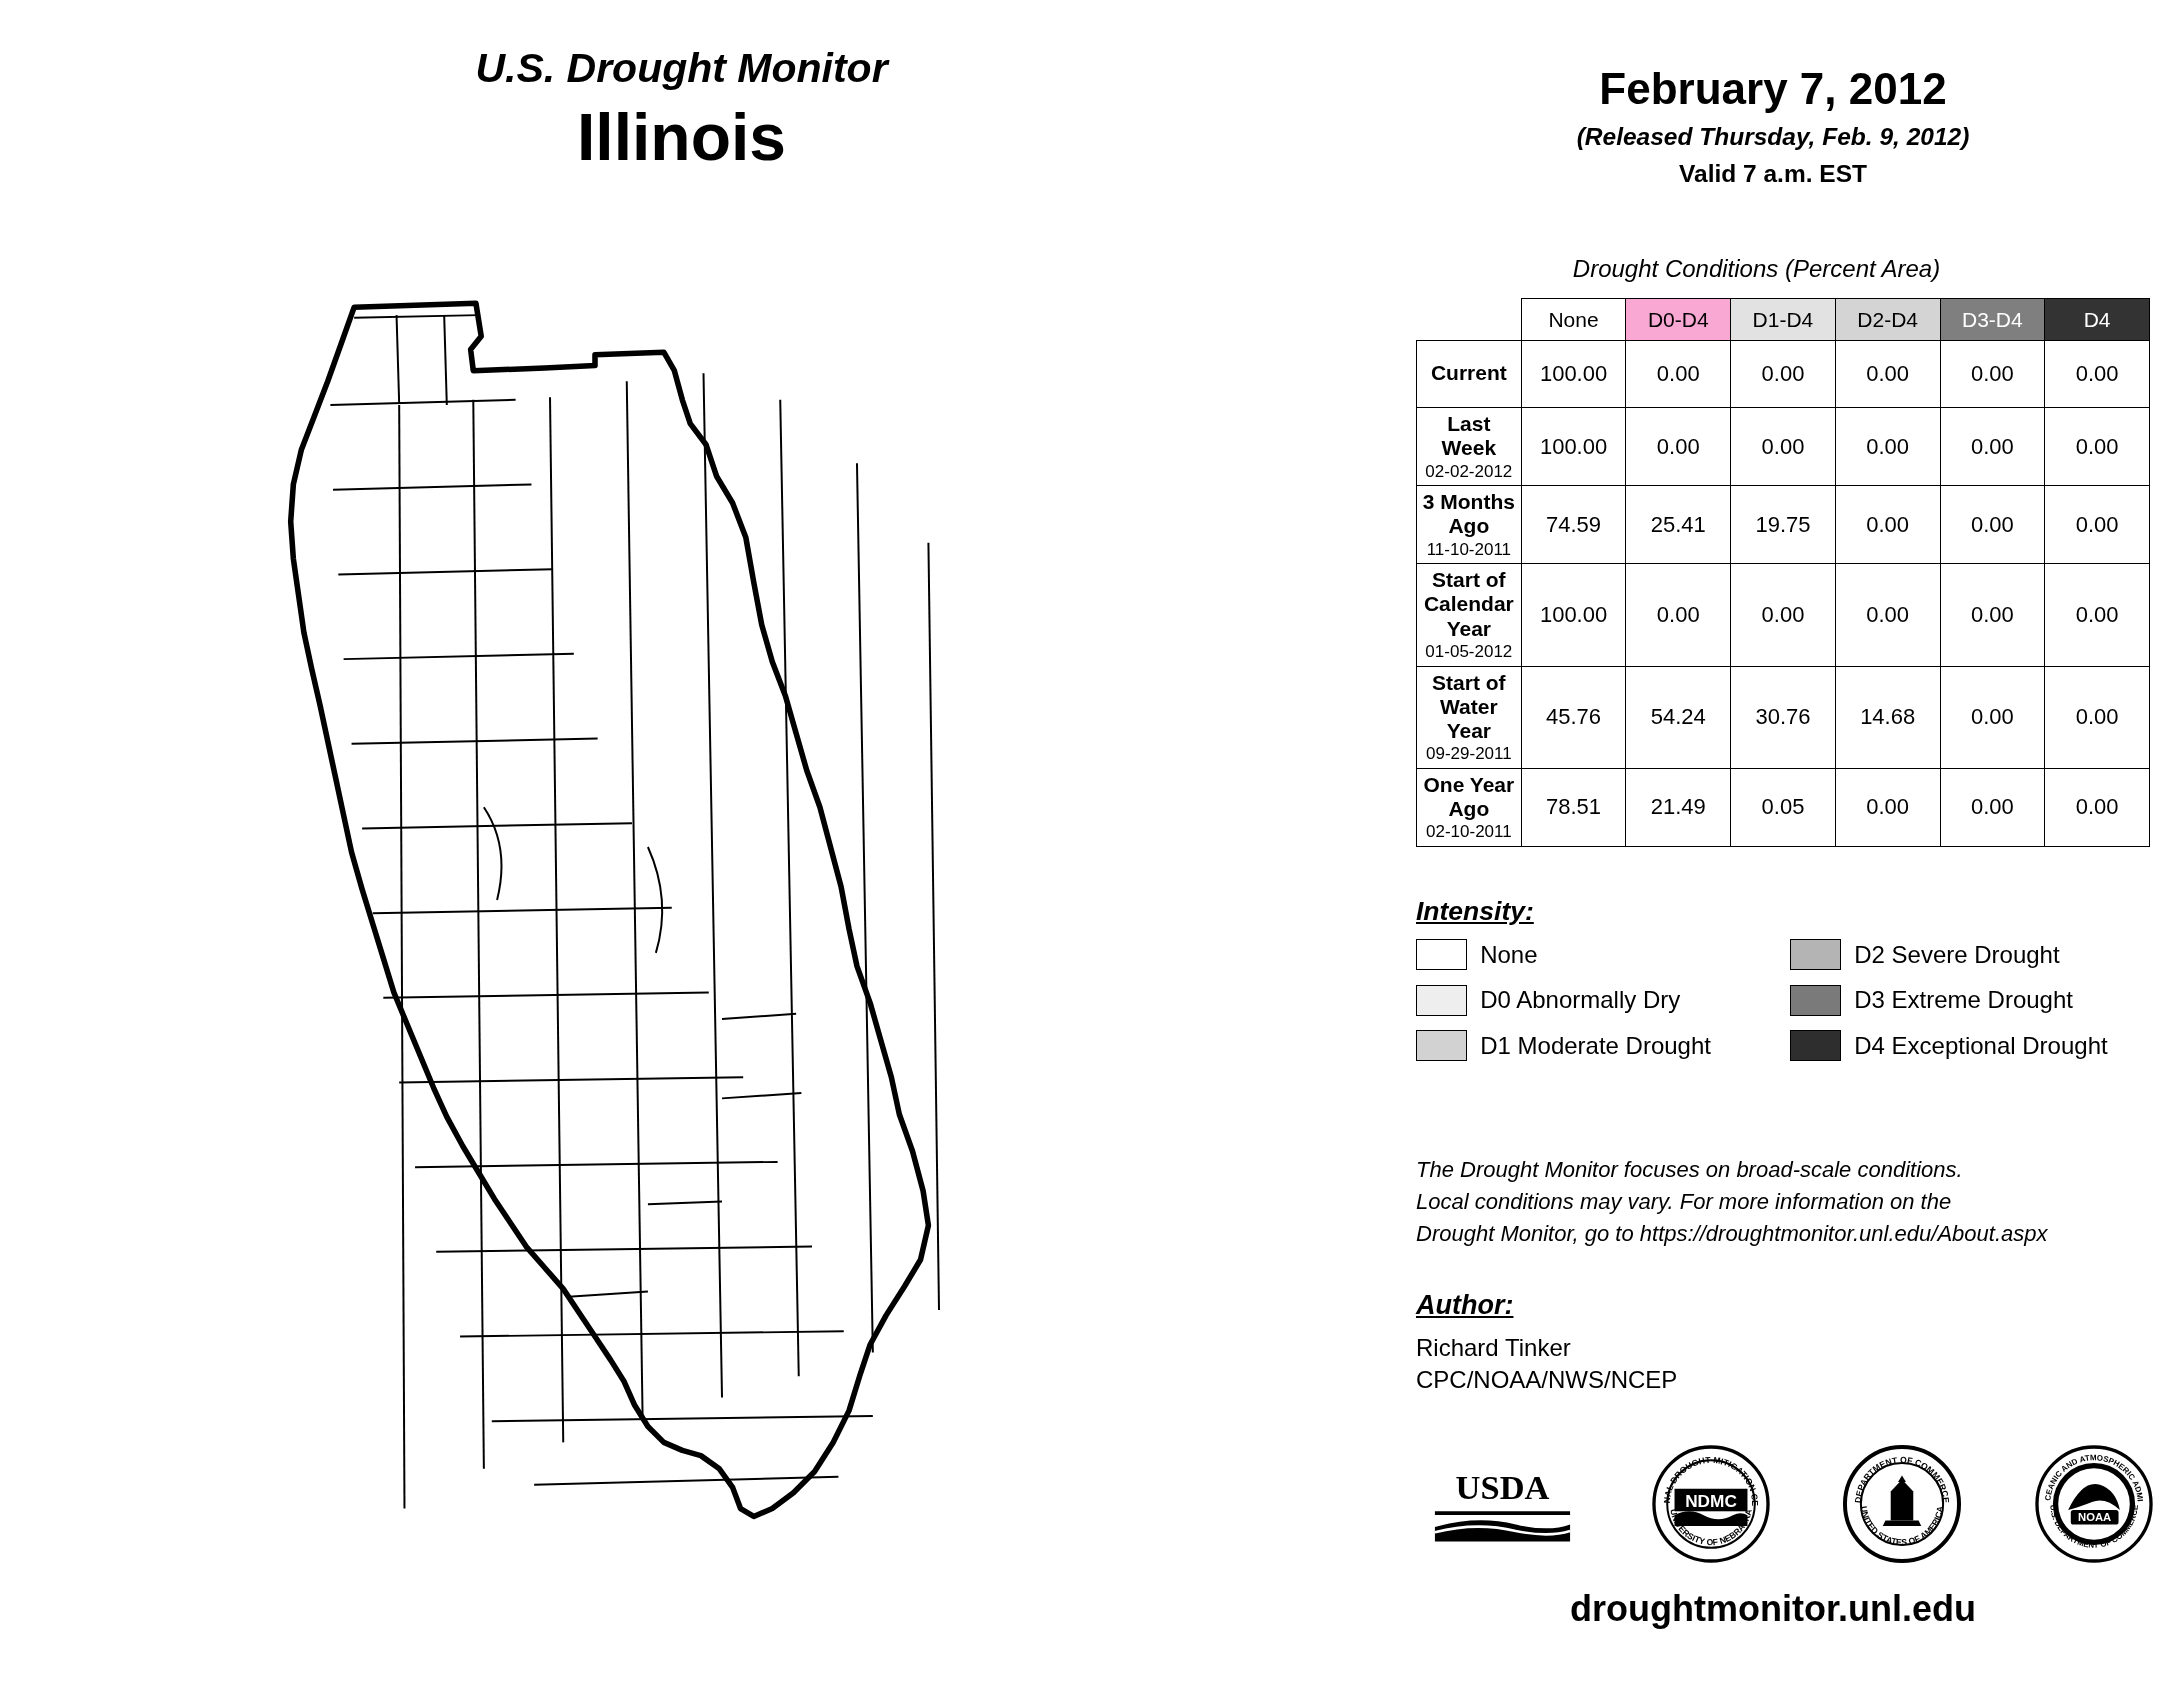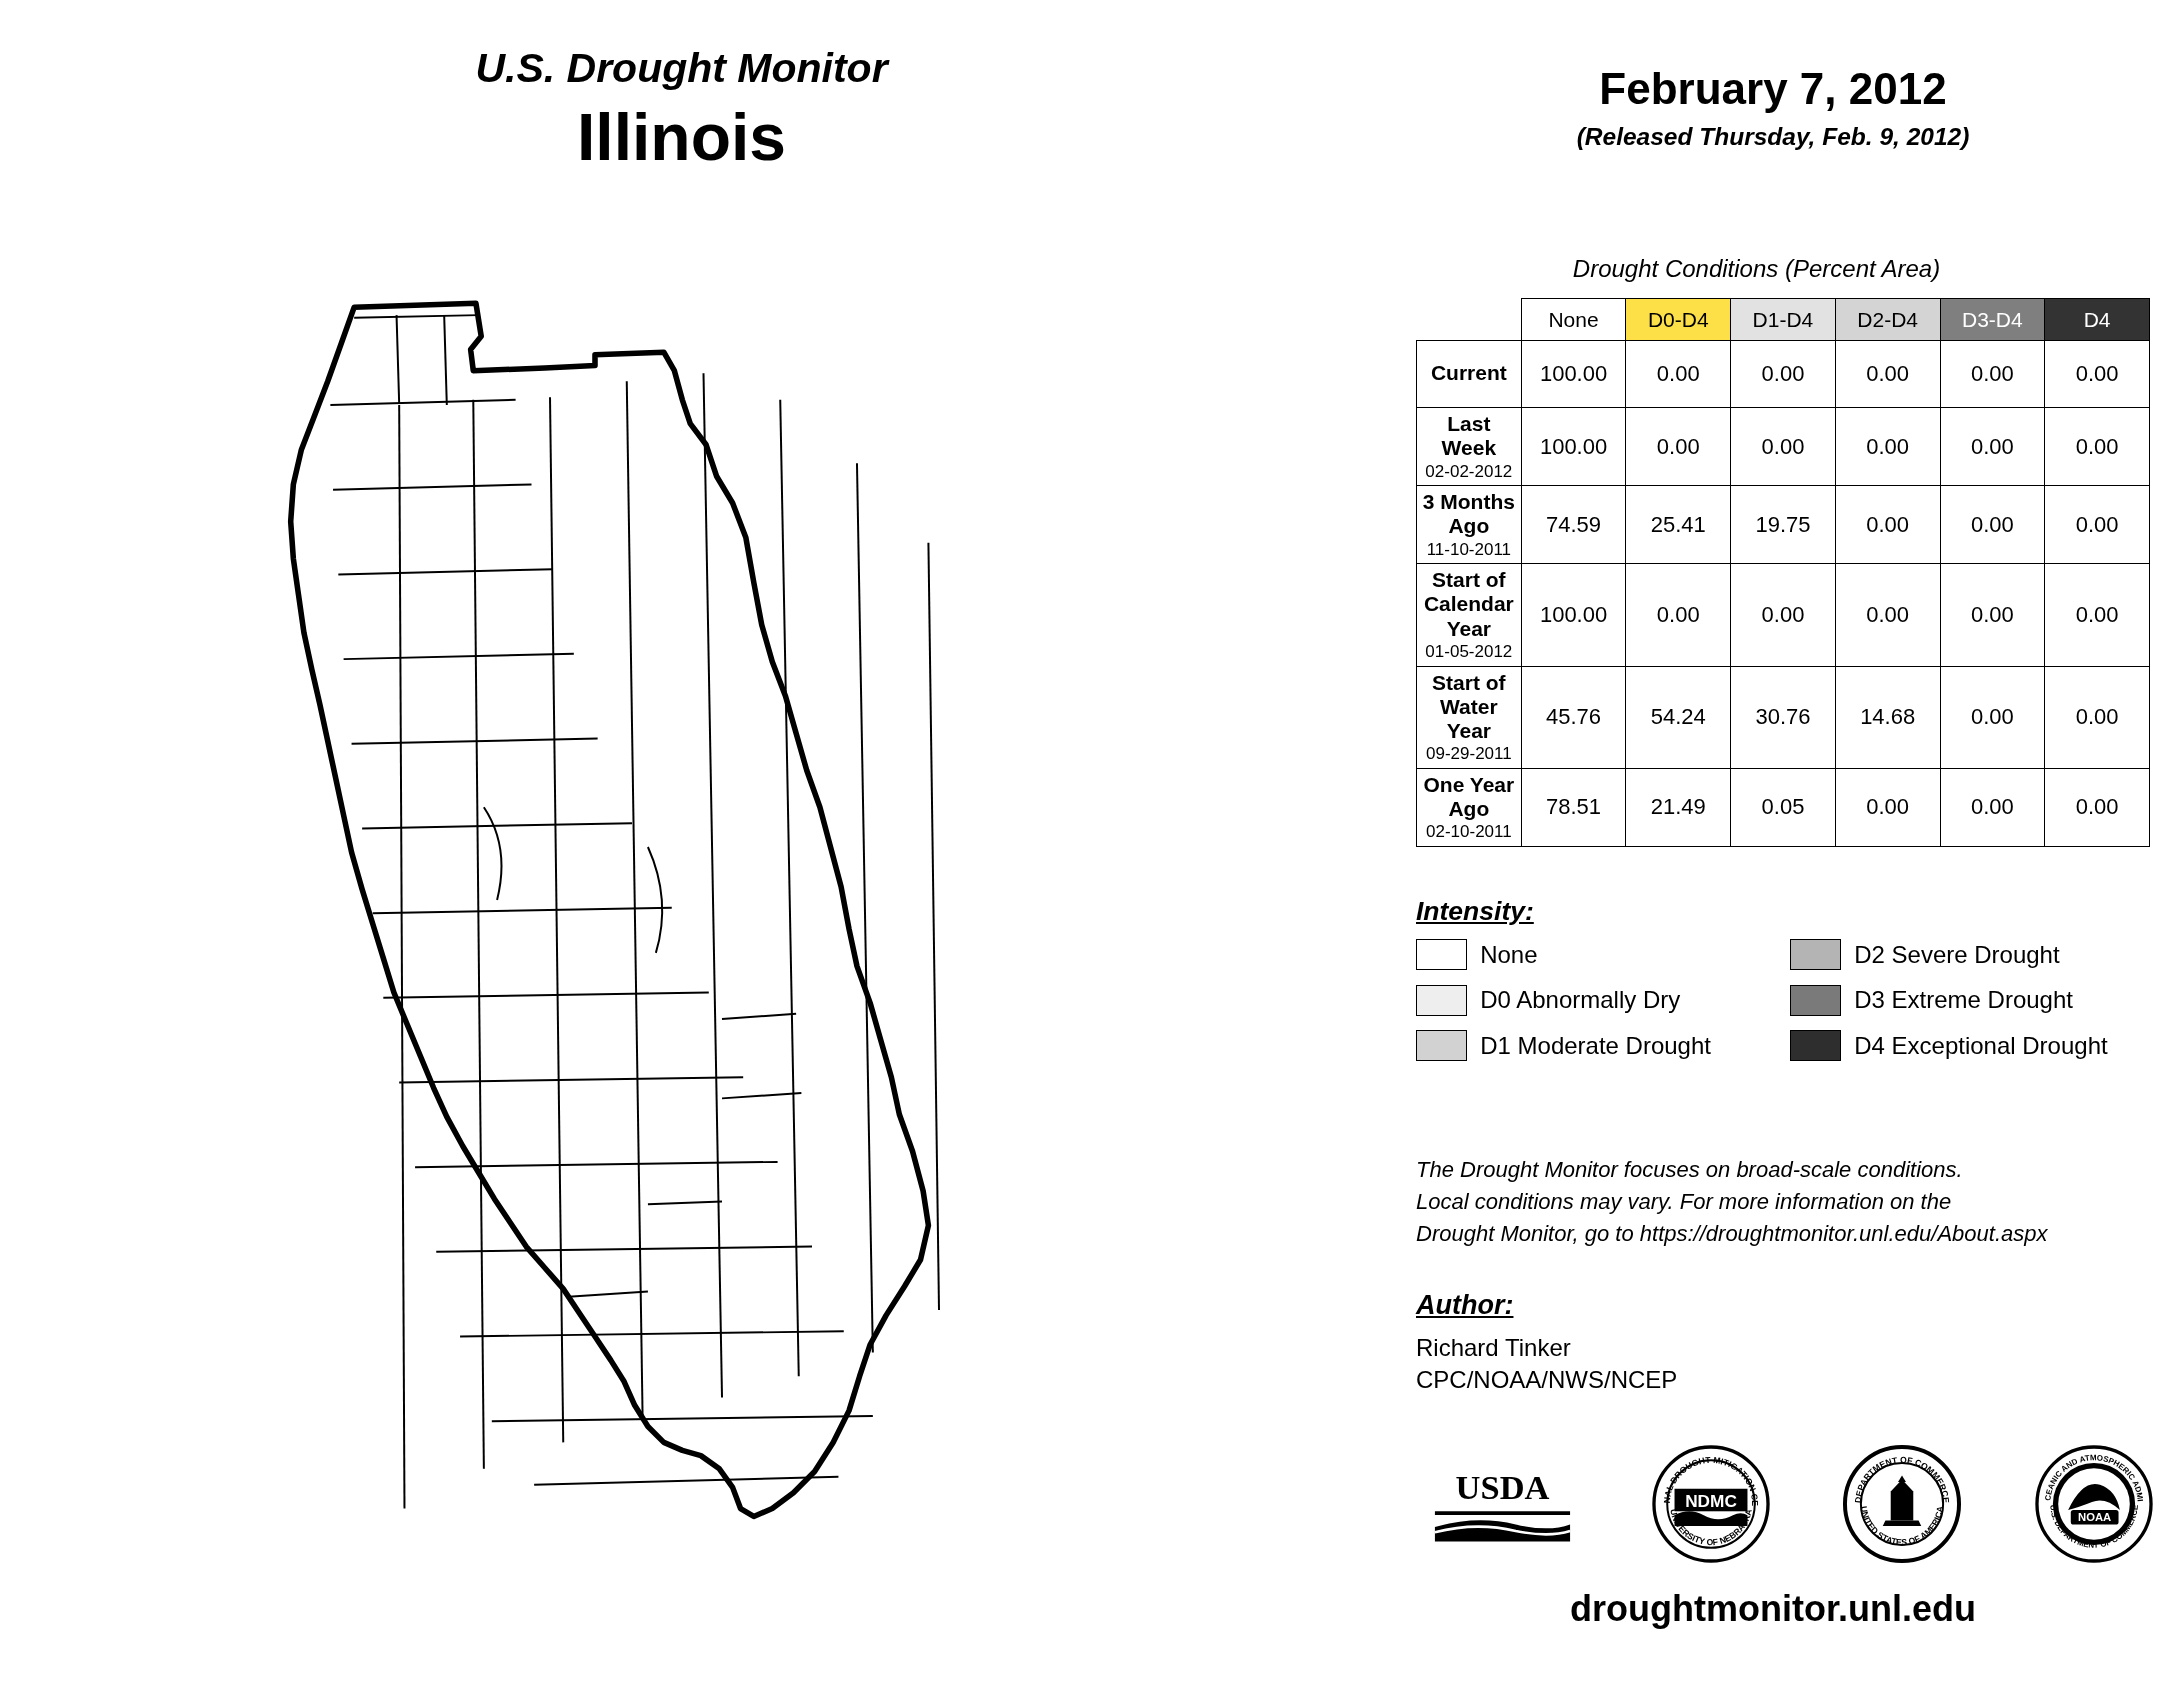--- a/index.html
+++ b/index.html
@@ -137,21 +137,21 @@
     font-weight: normal;
     font-size: 17px;
     display: block;
     margin-top: 1.3px;
   }
   #cond-table .datacell {
     width: 91px;
     height: 66px;
   }
   .hdr-none   { background:#ffffff; color:#000; }
-  .hdr-d0     { background:#fde047; color:#000; }
+  .hdr-d0     { background:#f9a8d4; color:#000; }
   .hdr-d1     { background:#e2e2e2; color:#000; }
   .hdr-d2     { background:#d4d4d4; color:#000; }
   .hdr-d3     { background:#7f7f7f; color:#ffffff; }
   .hdr-d4     { background:#333333; color:#ffffff; }
 
   
   #intensity-block {
     position: absolute;
     left: 53px;
     top: 896px;
@@ -308,20 +308,21 @@
       </g>
     </svg>
   </div>
 </div>
 
 <div id="right-panel">
 
   <div id="date-block">
     <div id="date-main">February 7, 2012</div>
     <div id="date-released">(Released Thursday, Feb. 9, 2012)</div>
+    <div id="date-valid">Valid 7 a.m. EST</div>
   </div>
 
   <div id="table-caption">Drought Conditions (Percent Area)</div>
 
   <table id="cond-table">
     <thead>
       <tr>
         <th class="corner"></th>
         <th class="hdr-none">None</th>
         <th class="hdr-d0">D0-D4</th>

